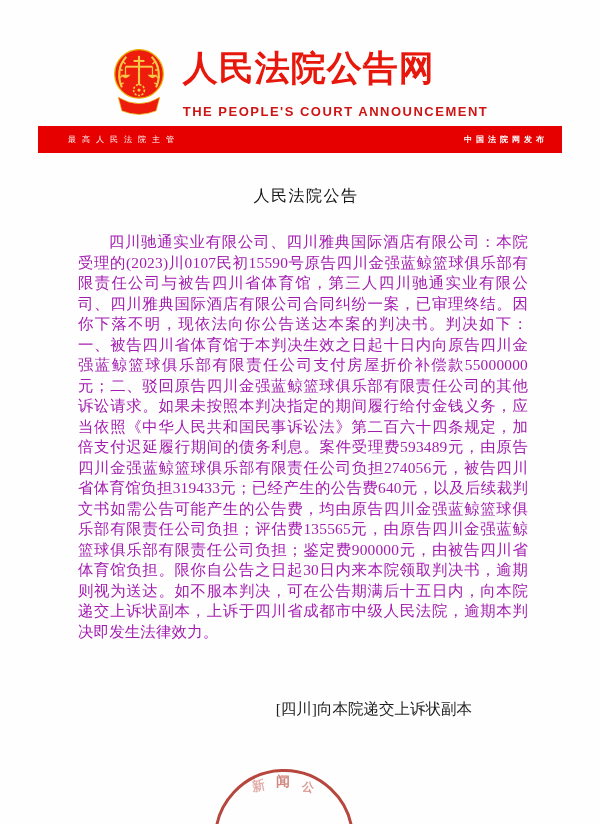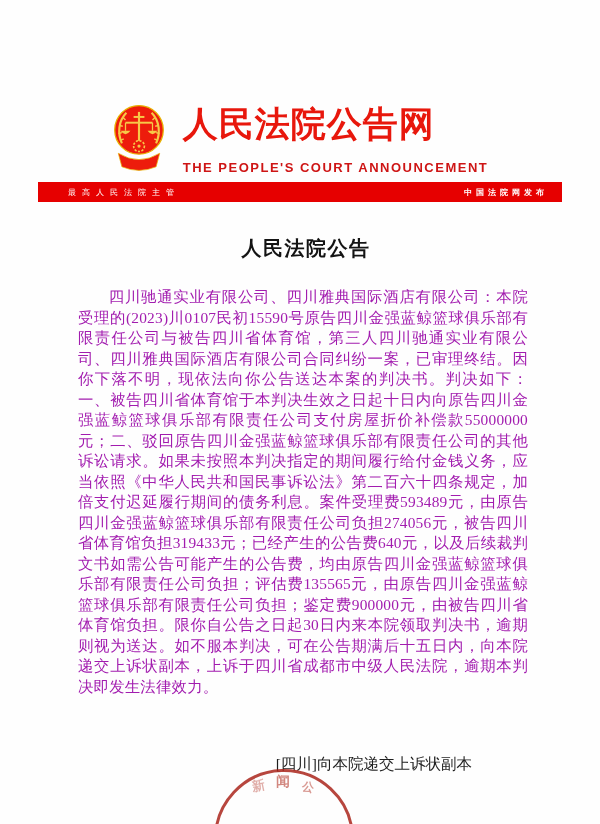--- a/index.html
+++ b/index.html
@@ -3,46 +3,46 @@
 <meta charset="utf-8">
 <style>
   html,body { margin:0; padding:0; background:#ffffff; }
   .page {
     position:relative; width:600px; height:824px; margin:0 auto;
     background:#fefefe; overflow:hidden;
     font-family:"Liberation Serif", serif; color:#1c1c1c;
   }
 
   
-  .logo-row { display:flex; justify-content:center; align-items:flex-start; padding-top:102px; gap:17px; }
+  .logo-row { display:flex; justify-content:center; align-items:flex-start; padding-top:46px; gap:17px; }
   .emblem { width:54px; height:72px; flex:0 0 auto; }
   .titles { padding-top:2px; }
   .site-title {
     font-family:"Liberation Sans", sans-serif; font-weight:bold;
     font-size:35px; line-height:1.12; color:#e8170c; letter-spacing:1px;
   }
   .site-subtitle {
     font-family:"Liberation Sans", sans-serif; font-weight:bold;
     font-size:13px; color:#ce1515; letter-spacing:1.5px; margin-top:17px;
   }
   .banner {
-    margin:7px 38px 0 38px; height:20px; background:#e60000;
+    margin:7px 38px 0 38px; height:27px; background:#e60000;
     display:flex; justify-content:space-between; align-items:center;
     padding:0 14px 0 30px; box-sizing:border-box;
     font-family:"Liberation Sans", sans-serif;
   }
   .banner span { color:#ffffff; font-size:8px; white-space:nowrap; }
   .banner .b1 { letter-spacing:6px; }
   .banner .b2 { letter-spacing:8px; }
   .banner .b3 { letter-spacing:4px;font-weight:bold; }
 
   
   .doc-title {
     margin-top:33px; text-align:center;
-    font-size:20px; font-weight:bold; color:#141414; letter-spacing:1.5px;padding-left:12px;
+    font-size:16px; font-weight:normal; color:#141414; letter-spacing:1.5px;padding-left:12px;
   }
   .doc-body {
     width:450px; margin:25px 72px 0 78px;
     font-size:15.4px; line-height:20.5px; letter-spacing:0.2px;
     text-align:justify; text-indent:2em; color:#a21caf;
   }
   .signature {
     margin:57px 128px 0 0; text-align:right;
     font-size:15.5px; color:#1e1e1e;
   }

